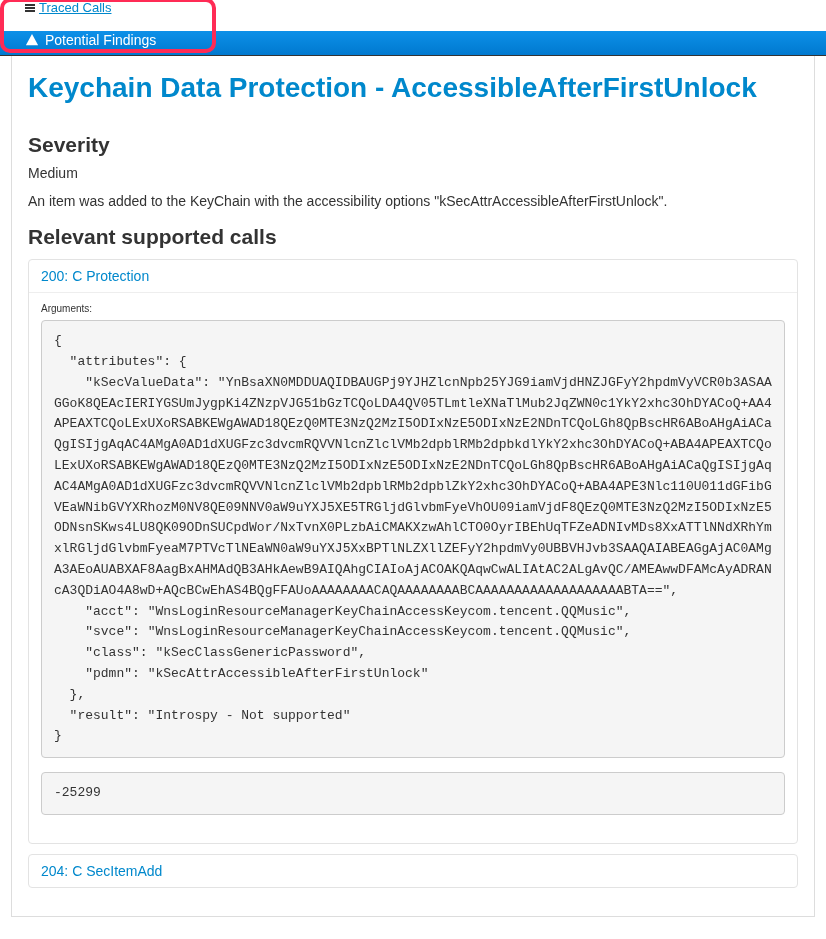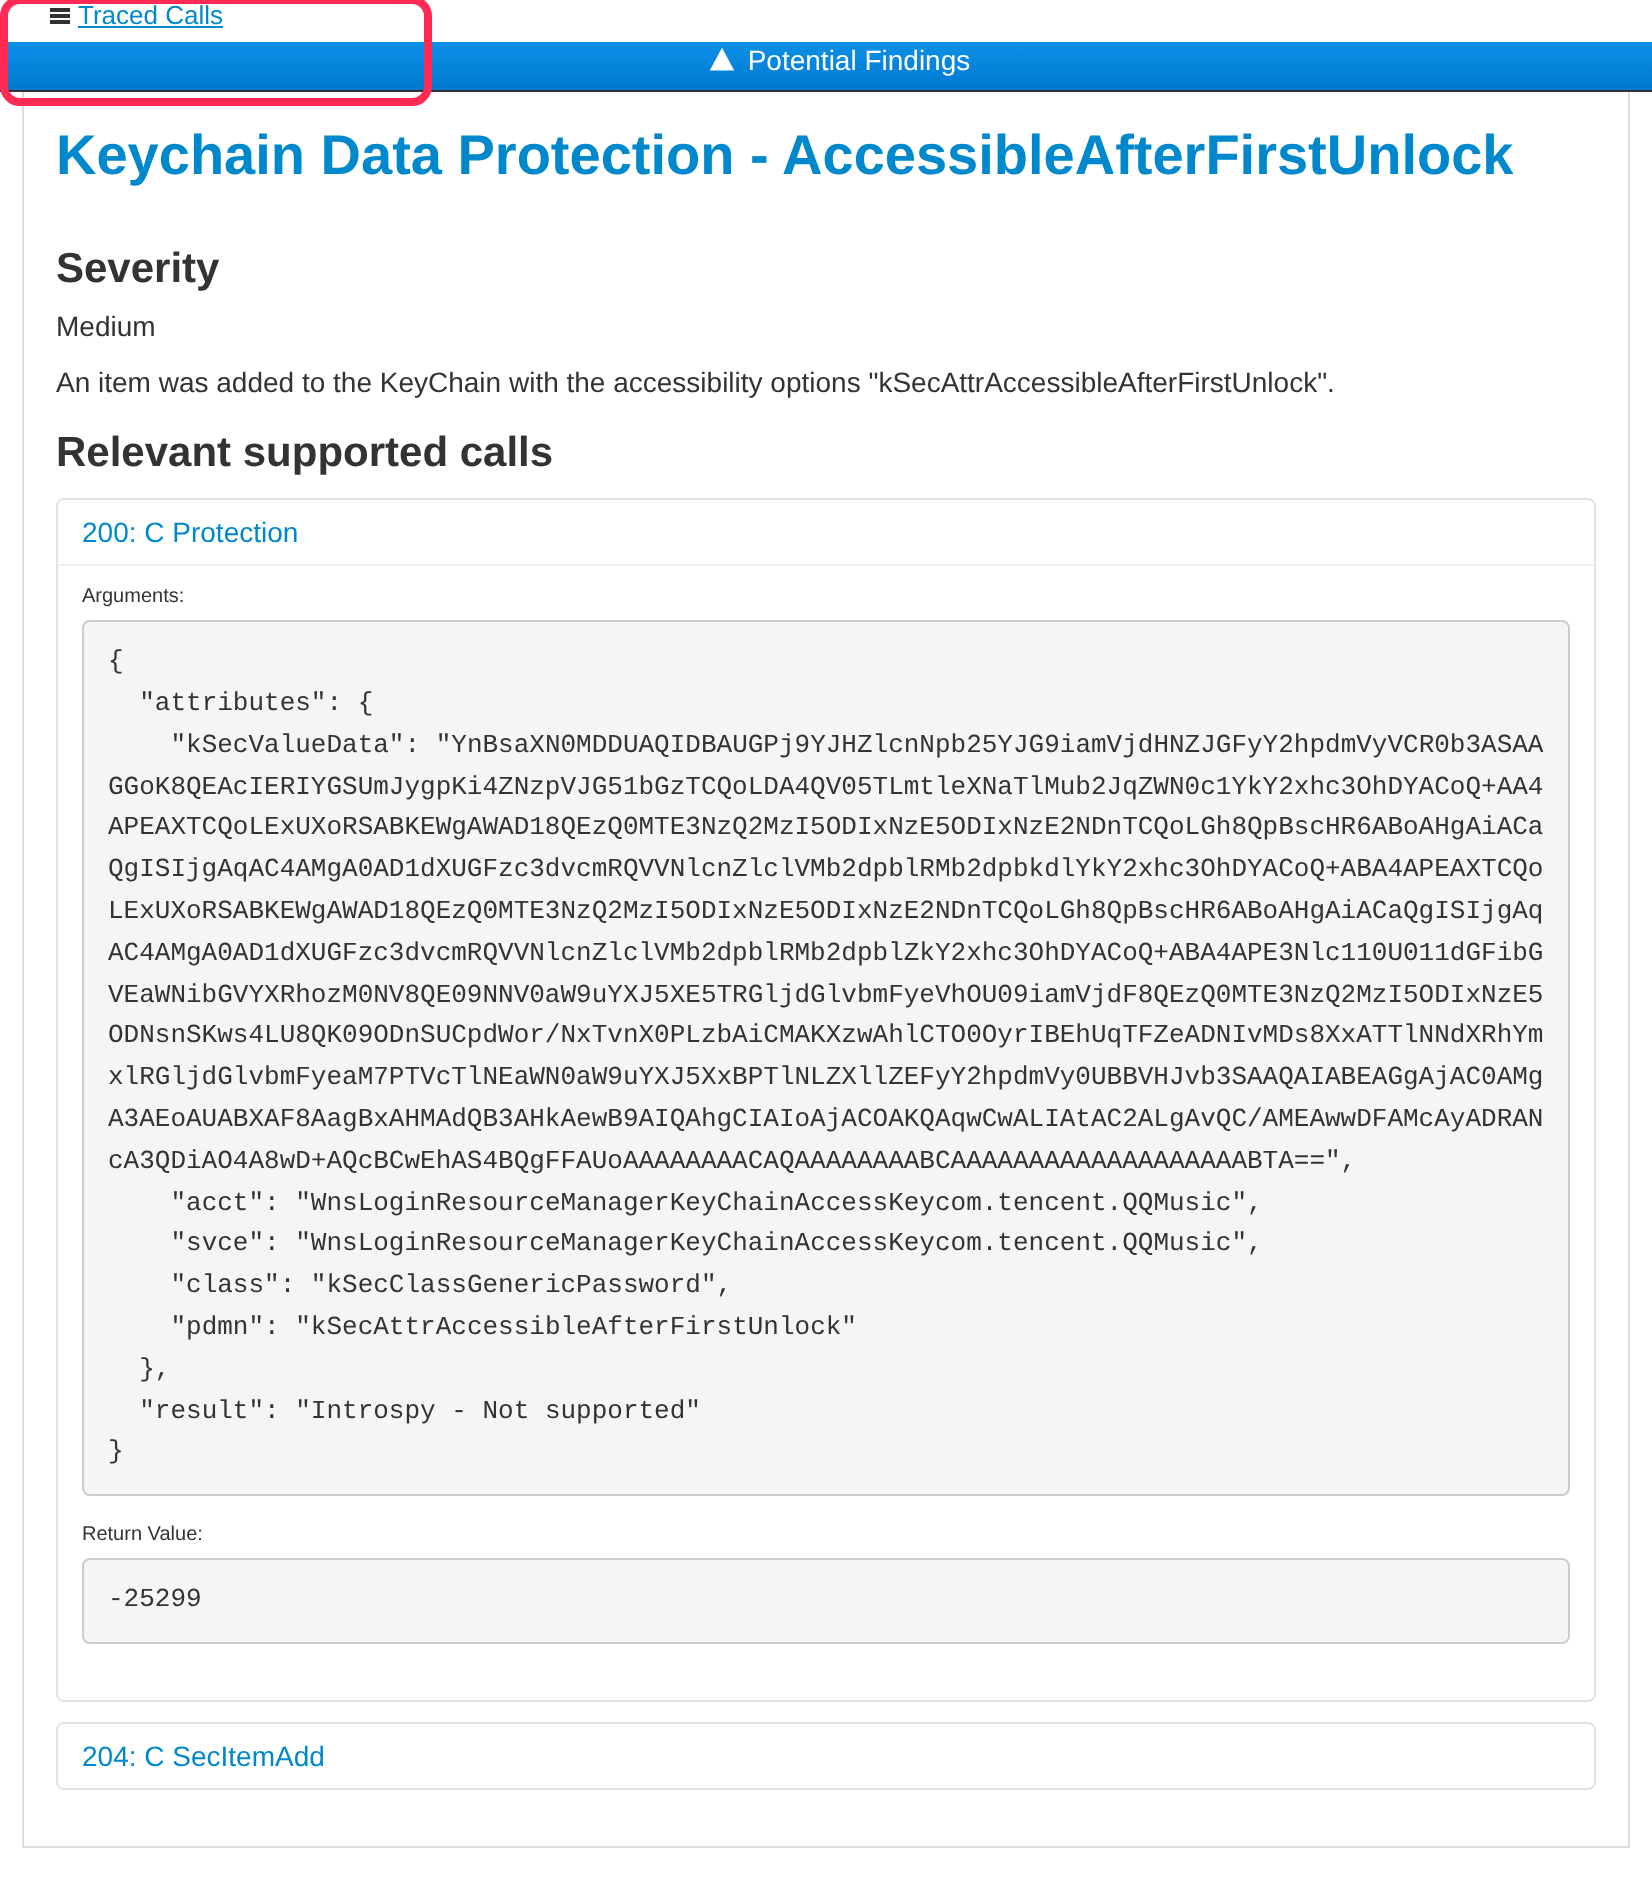--- a/index.html
+++ b/index.html
@@ -5,21 +5,21 @@
   * { box-sizing: border-box; }
   body {
     margin: 0;
     font-family: "Helvetica Neue", Helvetica, Arial, sans-serif;
     font-size: 14px;
     color: #333;
     background: #fff;
     width: 826px;
   }
   .top-links {
-    padding: 0 10px 5px 25px;
+    padding: 0 10px 15px 25px;
     font-size: 13px;
   }
   .top-links a {
     color: #0088cc;
     text-decoration: underline;
     display: inline-flex;
     align-items: center;
     gap: 4px;
   }
   .top-links .list-icon {
@@ -49,21 +49,20 @@
     background: #006dcc;
     background: linear-gradient(to bottom, #0d90e8, #0079cf);
     color: #fff;
     padding: 1px 12px 7px 25px;
     font-size: 14px;
     display: flex;
     align-items: center;
     gap: 6px;
     border-bottom: 1px solid #333;
     position: relative;
-    justify-content: center;
   }
   .warn-icon svg { width: 14px; height: 14px; fill: #fff; display: block; }
   .highlight-box {
     position: absolute;
     border: 4px solid #ff2b55;
     border-radius: 10px;
     pointer-events: none;
   }
   .content {
     border: 1px solid #ddd;
@@ -174,21 +173,20 @@
       <pre class="code">{
   "attributes": {
     "kSecValueData": "YnBsaXN0MDDUAQIDBAUGPj9YJHZlcnNpb25YJG9iamVjdHNZJGFyY2hpdmVyVCR0b3ASAAGGoK8QEAcIERIYGSUmJygpKi4ZNzpVJG51bGzTCQoLDA4QV05TLmtleXNaTlMub2JqZWN0c1YkY2xhc3OhDYACoQ+AA4APEAXTCQoLExUXoRSABKEWgAWAD18QEzQ0MTE3NzQ2MzI5ODIxNzE5ODIxNzE2NDnTCQoLGh8QpBscHR6ABoAHgAiACaQgISIjgAqAC4AMgA0AD1dXUGFzc3dvcmRQVVNlcnZlclVMb2dpblRMb2dpbkdlYkY2xhc3OhDYACoQ+ABA4APEAXTCQoLExUXoRSABKEWgAWAD18QEzQ0MTE3NzQ2MzI5ODIxNzE5ODIxNzE2NDnTCQoLGh8QpBscHR6ABoAHgAiACaQgISIjgAqAC4AMgA0AD1dXUGFzc3dvcmRQVVNlcnZlclVMb2dpblRMb2dpblZkY2xhc3OhDYACoQ+ABA4APE3Nlc110U011dGFibGVEaWNibGVYXRhozM0NV8QE09NNV0aW9uYXJ5XE5TRGljdGlvbmFyeVhOU09iamVjdF8QEzQ0MTE3NzQ2MzI5ODIxNzE5ODNsnSKws4LU8QK09ODnSUCpdWor/NxTvnX0PLzbAiCMAKXzwAhlCTO0OyrIBEhUqTFZeADNIvMDs8XxATTlNNdXRhYmxlRGljdGlvbmFyeaM7PTVcTlNEaWN0aW9uYXJ5XxBPTlNLZXllZEFyY2hpdmVy0UBBVHJvb3SAAQAIABEAGgAjAC0AMgA3AEoAUABXAF8AagBxAHMAdQB3AHkAewB9AIQAhgCIAIoAjACOAKQAqwCwALIAtAC2ALgAvQC/AMEAwwDFAMcAyADRANcA3QDiAO4A8wD+AQcBCwEhAS4BQgFFAUoAAAAAAAACAQAAAAAAAABCAAAAAAAAAAAAAAAAAAABTA==",
     "acct": "WnsLoginResourceManagerKeyChainAccessKeycom.tencent.QQMusic",
     "svce": "WnsLoginResourceManagerKeyChainAccessKeycom.tencent.QQMusic",
     "class": "kSecClassGenericPassword",
     "pdmn": "kSecAttrAccessibleAfterFirstUnlock"
   },
   "result": "Introspy - Not supported"
 }</pre>
-      <div class="field-label">Return Value:</div>
       <pre class="code">-25299</pre>
     </div>
   </div>
 
   <div class="simple-panel">
     <a href="#">204: C SecItemAdd</a>
   </div>
 
 </div>
 

